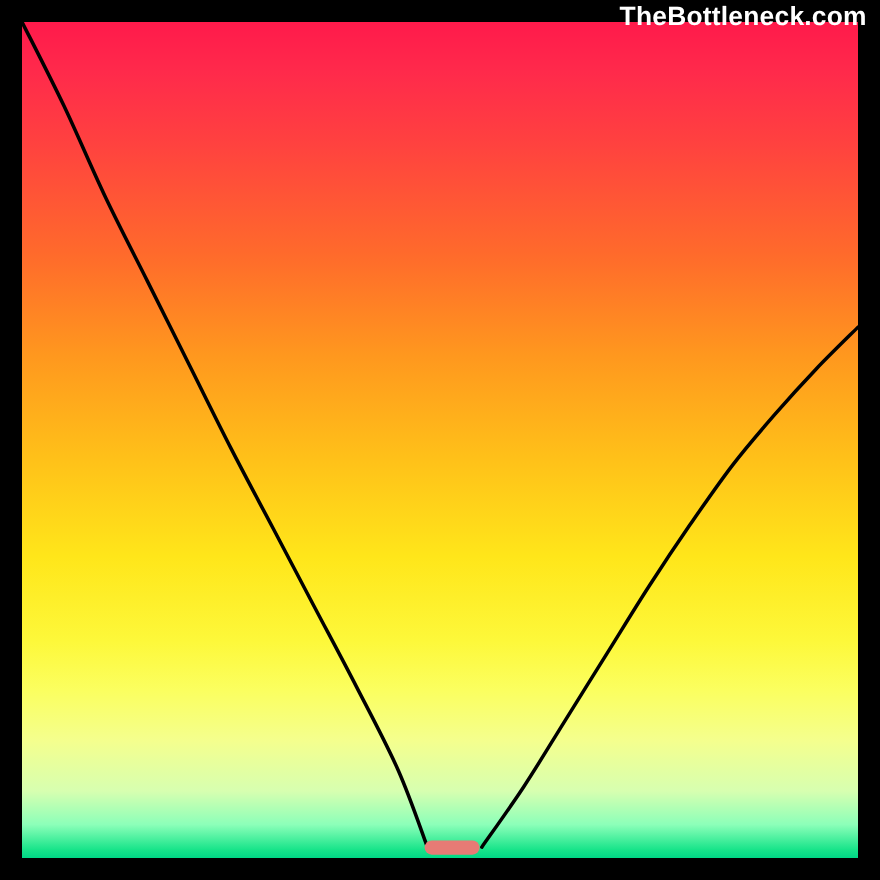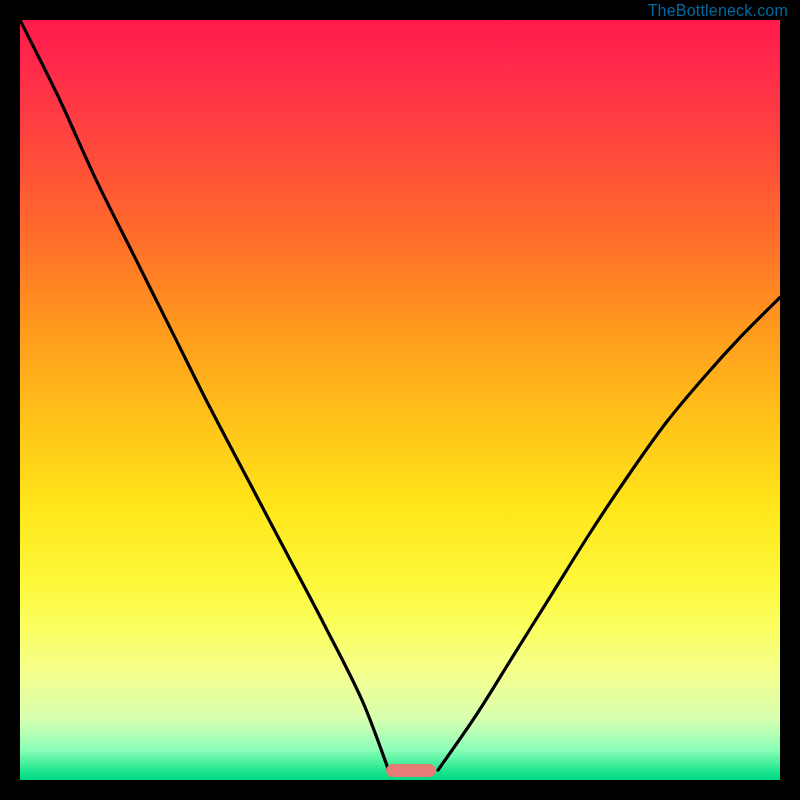--- a/index.html
+++ b/index.html
@@ -60,23 +60,23 @@
   }
   .marker {
     position: absolute;
     background: #e77b75;
     border-radius: 999px;
   }
   .watermark {
     position: absolute;
     top: 2px;
     right: 12px;
-    font-size: 16px;
-    font-weight: 400;
-    color: #0369a1;
+    font-size: 24px;
+    font-weight: 700;
+    color: #ffffff;
     letter-spacing: 0.2px;
     user-select: none;
     white-space: nowrap;
   }
 </style>
 </head>
 <body>
 
 <div class="frame">
 

